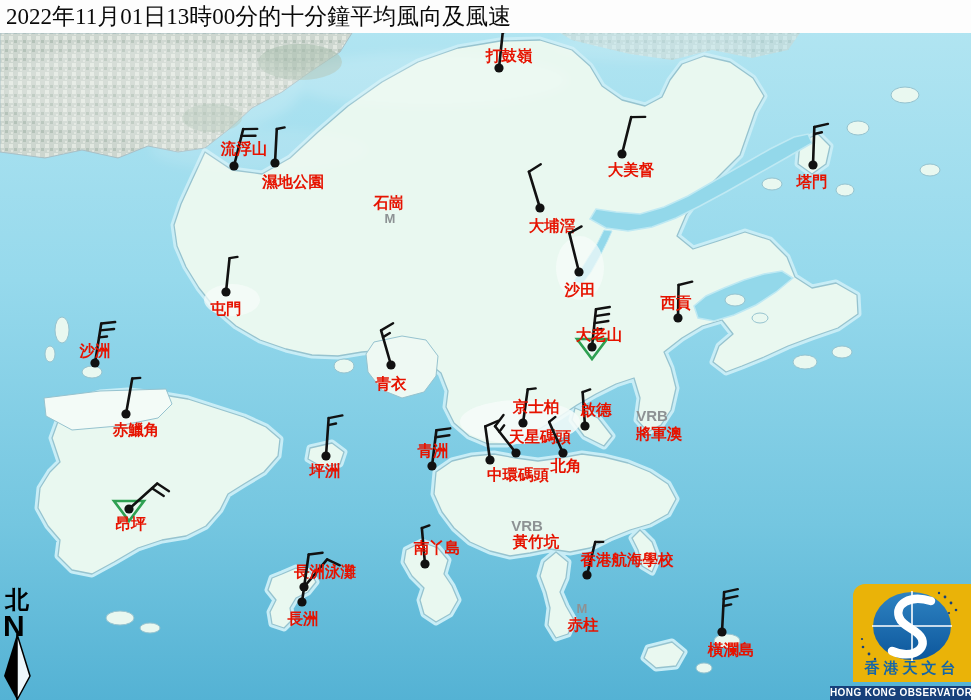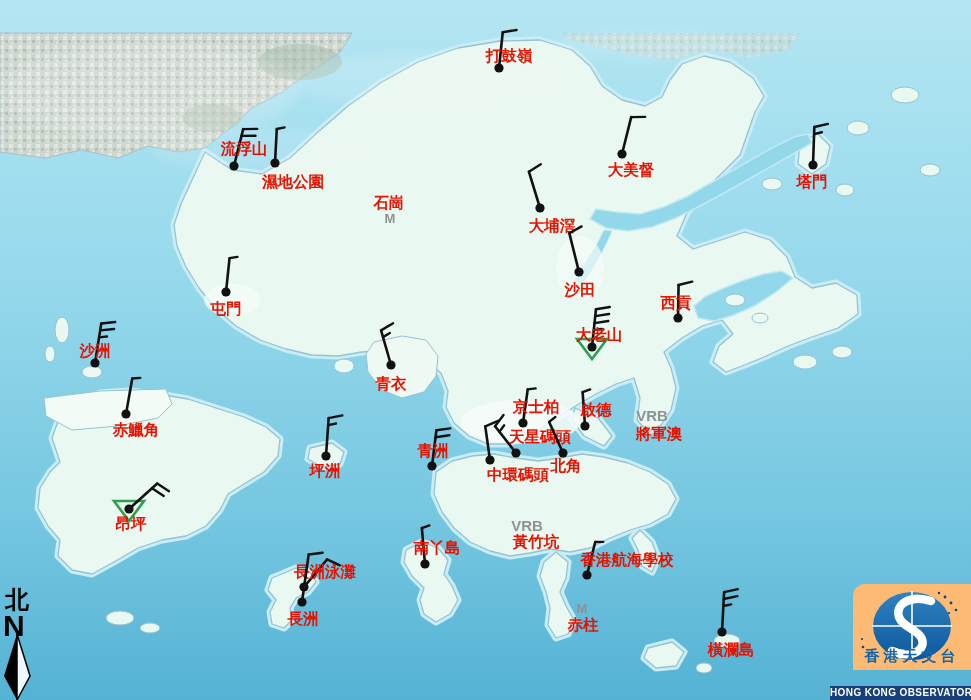--- a/index.html
+++ b/index.html
@@ -10,21 +10,21 @@
             line-height:33px;padding-left:6px;box-sizing:border-box;
             font-family:"Liberation Serif","DejaVu Serif",serif;
             font-size:23px;color:#0a0a0a;white-space:nowrap;z-index:5;}
   .stn-label{font-family:"Liberation Serif","DejaVu Serif",serif;font-weight:700;
              font-size:15.5px;fill:#e61300;}
   .gray-mark{font-family:"Liberation Sans","DejaVu Sans",sans-serif;font-weight:700;fill:#8d9294;}
   .compass-hanzi{font-family:"Liberation Serif","DejaVu Serif",serif;font-weight:700;
                  font-size:24px;fill:#000;}
   .compass-n{font-family:"Liberation Sans","DejaVu Sans",sans-serif;font-weight:700;
              font-size:30px;fill:#000;}
-  #logo-card{position:absolute;right:0;top:584px;width:118px;height:86px;background:#fdba74;
+  #logo-card{position:absolute;right:0;top:584px;width:118px;height:98px;background:#eab308;
              border-radius:12px 0 0 0;z-index:6;text-align:center;}
   #logo-cn{position:absolute;left:0;right:0;bottom:4px;color:#1566a8;font-weight:700;
            font-size:15px;letter-spacing:4px;font-family:"Liberation Serif","DejaVu Serif",serif;
            white-space:nowrap;}
   #logo-bar{position:absolute;right:0;top:686px;width:141px;height:14px;background:#17407a;
             z-index:7;color:#fff;font-weight:700;font-size:10px;letter-spacing:0.4px;
             text-align:center;line-height:14px;white-space:nowrap;}
 </style>
 </head>
 <body>
@@ -322,20 +322,21 @@
       </g>
 
     <g>
       <text class="compass-hanzi" x="5" y="608">北</text>
       <text class="compass-n" x="3" y="636">N</text>
       <polygon points="17,634 4,676 17,700" fill="#000"></polygon>
       <polygon points="17,634 30,676 17,700" fill="#eef7fb" stroke="#000" stroke-width="1.5"></polygon>
     </g>
   </svg>
 
+  <div id="titlebar">2022年11月01日13時00分的十分鐘平均風向及風速</div>
 
   <div id="logo-card">
     <svg width="118" height="80" viewBox="0 0 118 80">
       <ellipse cx="59" cy="42" rx="39" ry="34" fill="url(#logoGrad2)"></ellipse>
       <defs>
         <linearGradient id="logoGrad2" x1="0" y1="0" x2="0" y2="1">
           <stop offset="0%" stop-color="#2e83c2"></stop>
           <stop offset="100%" stop-color="#0d579c"></stop>
         </linearGradient>
       </defs>

